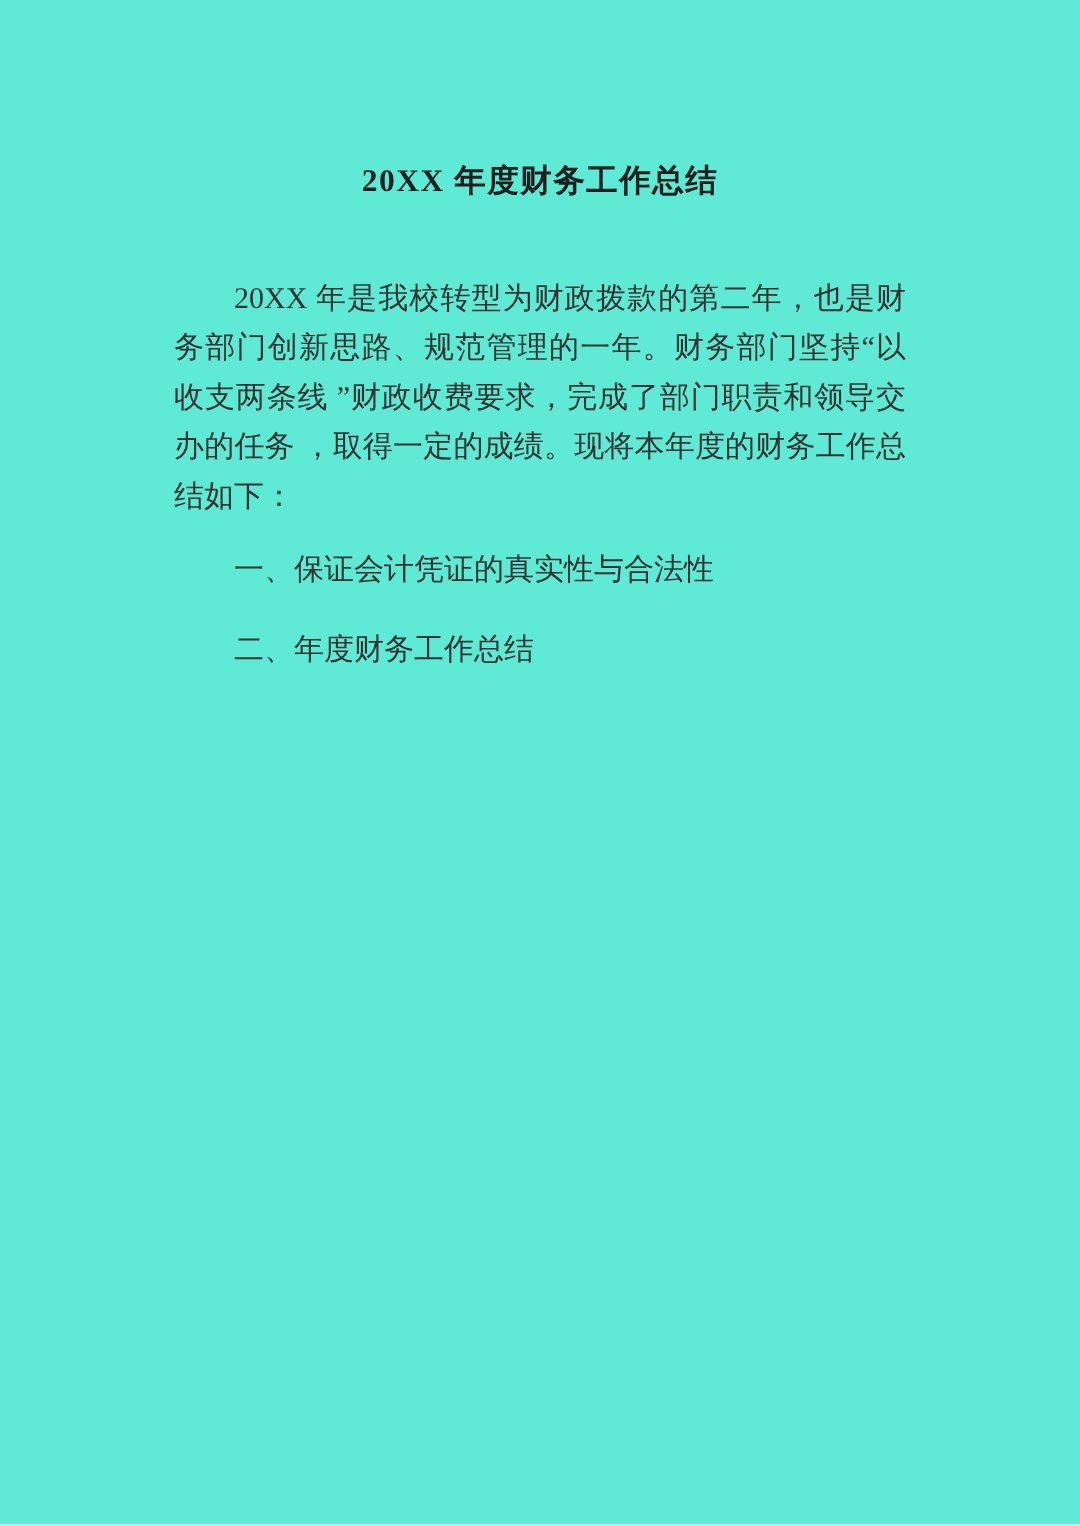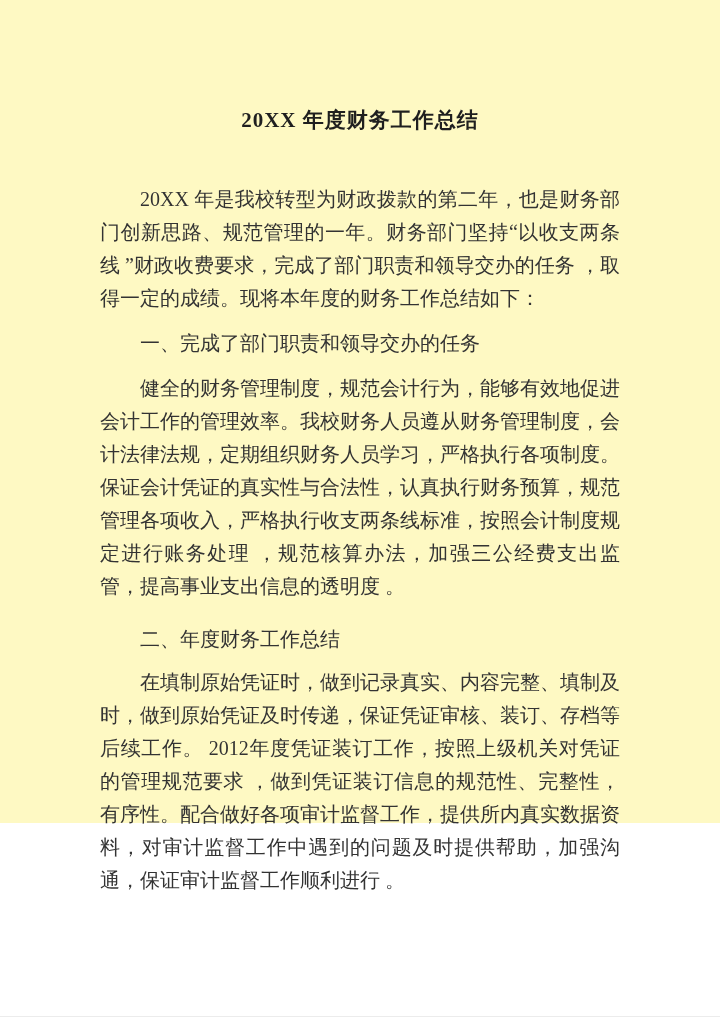--- a/index.html
+++ b/index.html
@@ -11,35 +11,35 @@
     width: 720px;
     height: 1017px;
     position: relative;
     overflow: hidden;
     font-family: "Liberation Serif", "DejaVu Serif", serif;
     color: #333333;
   }
   .doc-page {
     box-sizing: border-box;
     width: 720px;
-    height: 823px;
+    height: 1017px;
     padding: 105px 100px 0 100px;
-    background: #fef9c3;
+    background: #5eead4;
   }
   .doc-title {
     margin: 0;
     font-size: 21px;
     line-height: 30px;
     font-weight: bold;
     text-align: center;
     color: #1f1f1f;
     letter-spacing: 1px;
   }
   .doc-para {
-    margin: 0;
+    margin: 16px;
     font-size: 20px;
     line-height: 33px;
     text-align: justify;
     text-indent: 2em;
     color: #333333;
   }
   .intro-para       { margin-top: 48px; }
   .section-heading  { margin-top: 12px; font-weight: normal; }
   .section-para     { margin-top: 12px; }
   .section-heading-2{ margin-top: 20px; font-weight: normal; }
@@ -56,24 +56,22 @@
 </style>
 </head>
 <body>
 
 <div class="doc-page">
 
   <h1 class="doc-title">20XX 年度财务工作总结</h1>
 
   <p class="doc-para intro-para">20XX 年是我校转型为财政拨款的第二年，也是财务部门创新思路、规范管理的一年。财务部门坚持“以收支两条线 ”财政收费要求，完成了部门职责和领导交办的任务 ，取得一定的成绩。现将本年度的财务工作总结如下：</p>
 
-  <h2 class="doc-para section-heading">一、完成了部门职责和领导交办的任务</h2>
+  <h2 class="doc-para section-heading">一、保证会计凭证的真实性与合法性</h2>
 
-  <p class="doc-para section-para">健全的财务管理制度，规范会计行为，能够有效地促进会计工作的管理效率。我校财务人员遵从财务管理制度，会计法律法规，定期组织财务人员学习，严格执行各项制度。保证会计凭证的真实性与合法性，认真执行财务预算，规范管理各项收入，严格执行收支两条线标准，按照会计制度规定进行账务处理 ，规范核算办法，加强三公经费支出监管，提高事业支出信息的透明度 。</p>
 
   <h2 class="doc-para section-heading-2">二、年度财务工作总结</h2>
 
 
-  <p class="doc-para subsection-para">在填制原始凭证时，做到记录真实、内容完整、填制及时，做到原始凭证及时传递，保证凭证审核、装订、存档等后续工作。 2012年度凭证装订工作，按照上级机关对凭证的管理规范要求 ，做到凭证装订信息的规范性、完整性，有序性。配合做好各项审计监督工作，提供所内真实数据资料，对审计监督工作中遇到的问题及时提供帮助，加强沟通，保证审计监督工作顺利进行 。</p>
 
 </div>
 
 <div class="page-bottom-edge"></div>
 
 </body></html>

